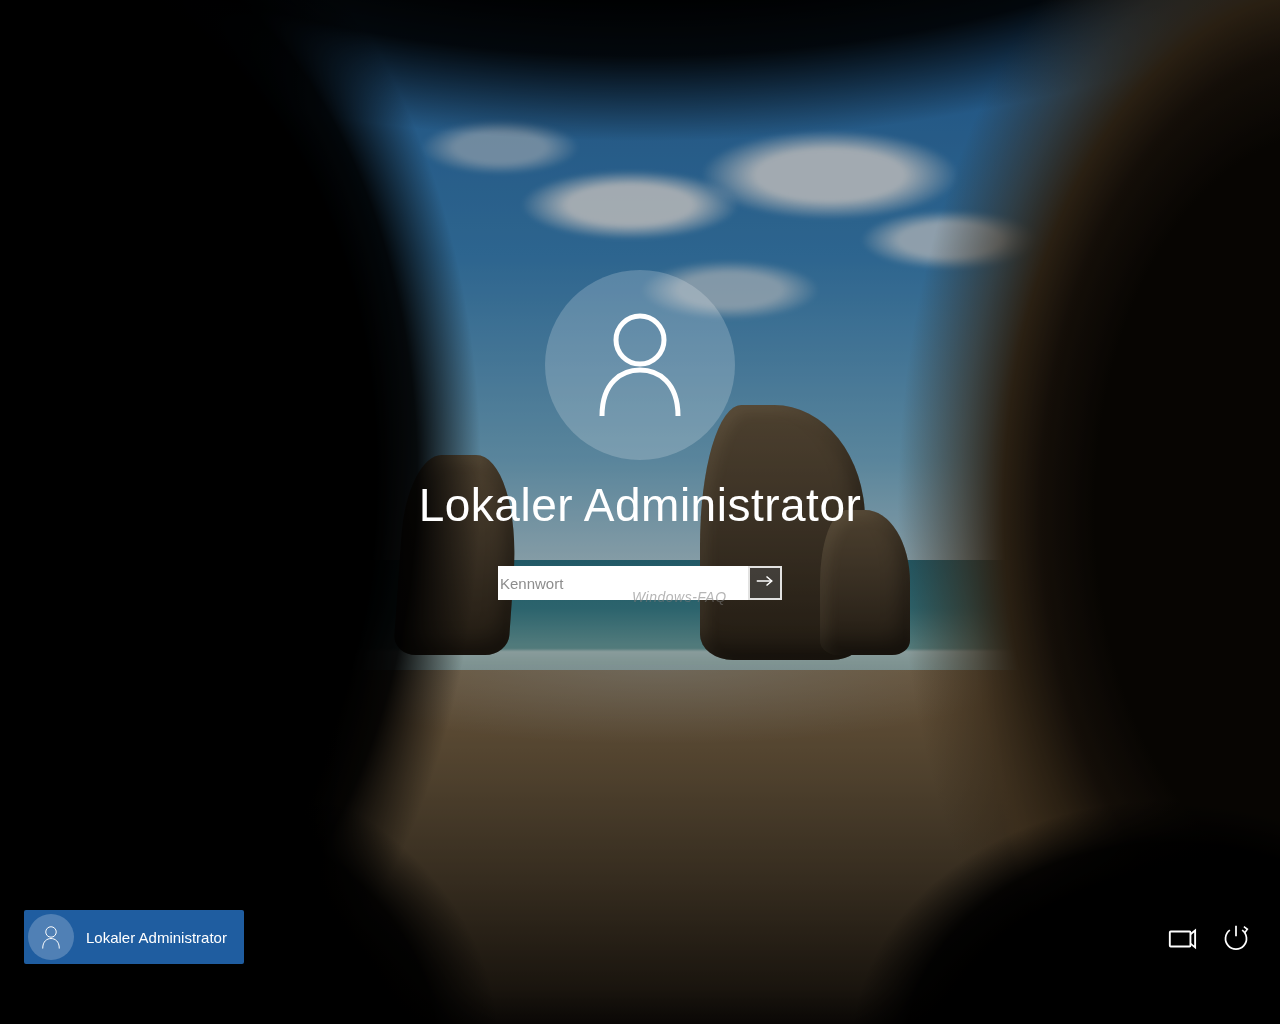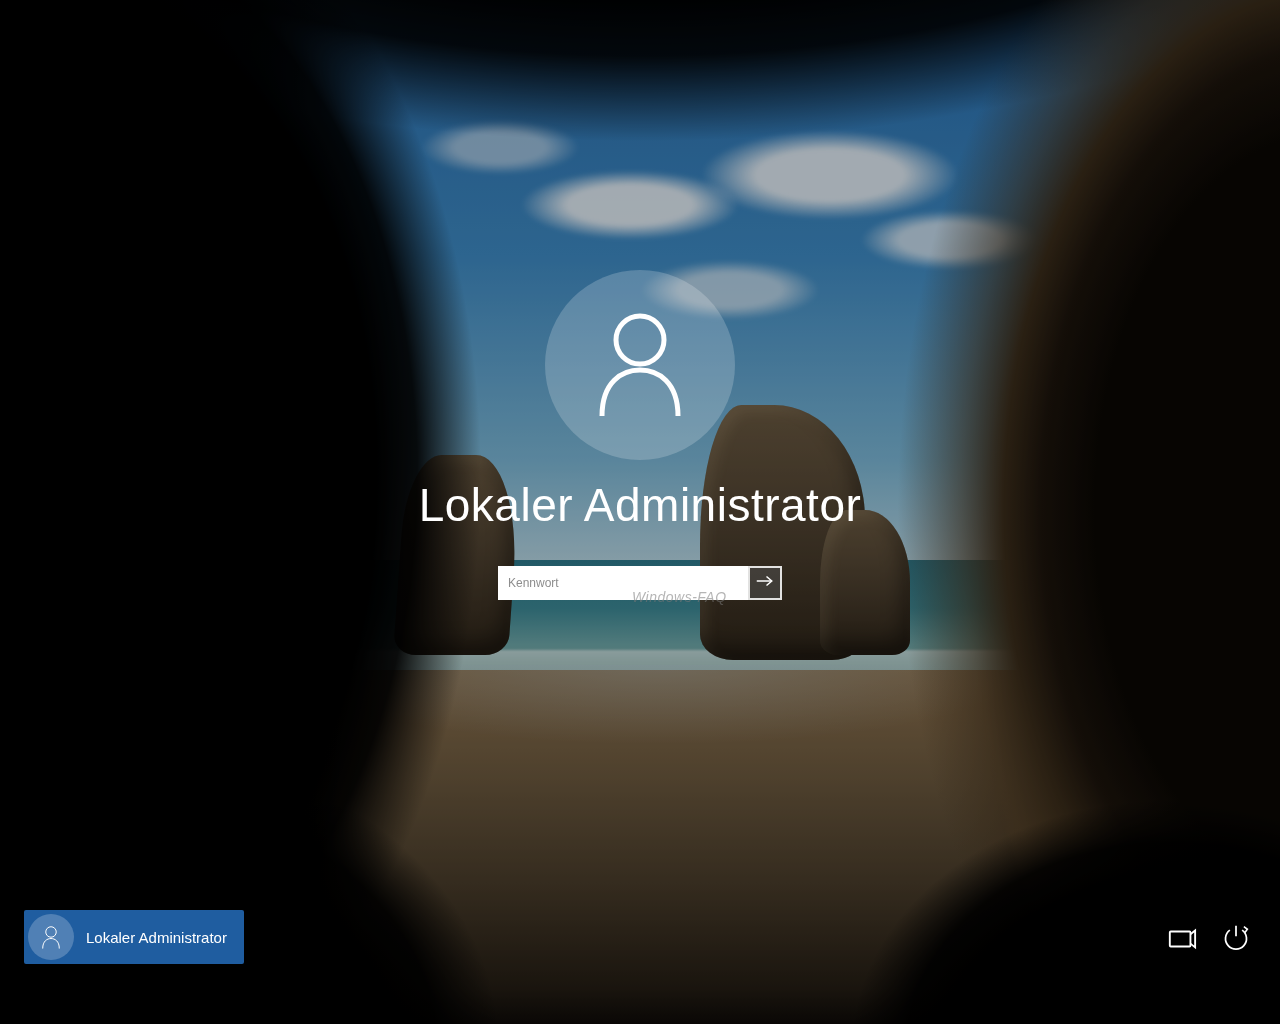--- a/index.html
+++ b/index.html
@@ -150,22 +150,22 @@
     justify-content:center;
     align-items:stretch;
     height:34px;
   }
   .pw-input {
     width:250px;
     border:2px solid #fff;
     border-right:none;
     background:#fff;
     color:#333;
-    font-size:12px;
-    padding:0 8px;
+    font-size:15px;
+    padding:0 0;
     outline:none;
     box-sizing:border-box;
   }
   .pw-input::placeholder { color:#8d8d8d; }
   .watermark {
     position:absolute;
     left:50%; transform:translateX(-8px);
     margin-top:23px;
     font-size:14px;
     font-weight:300;

